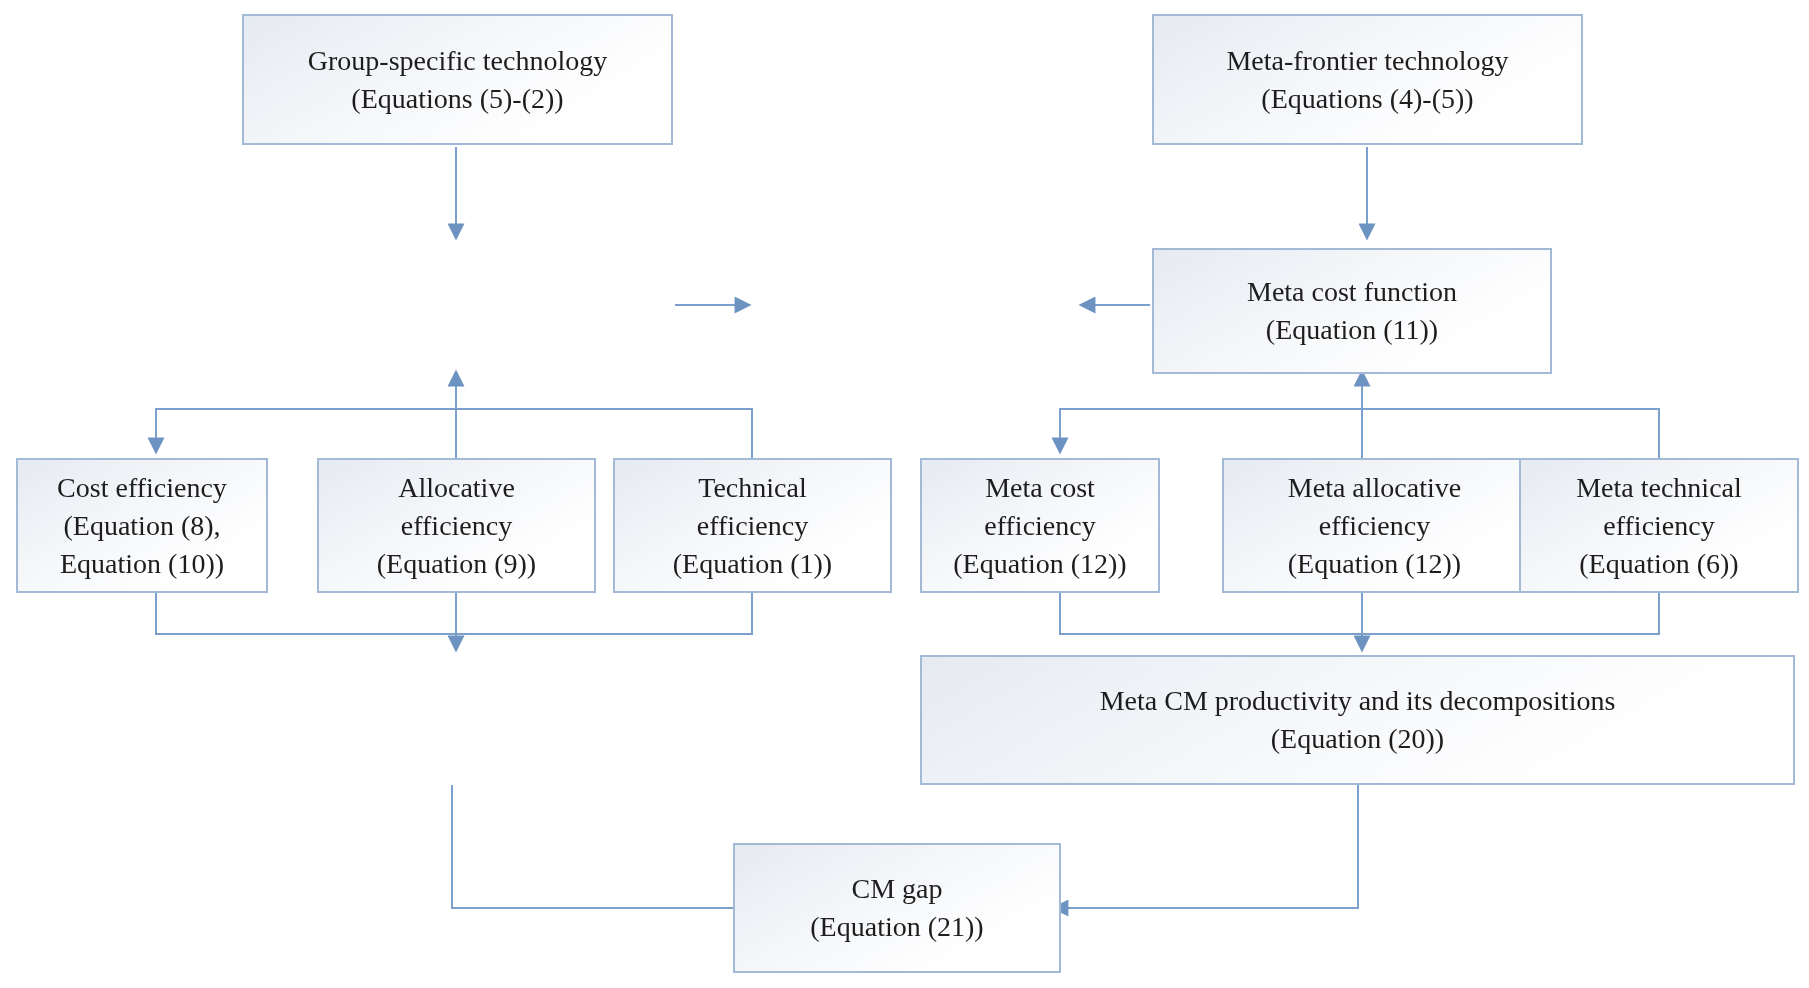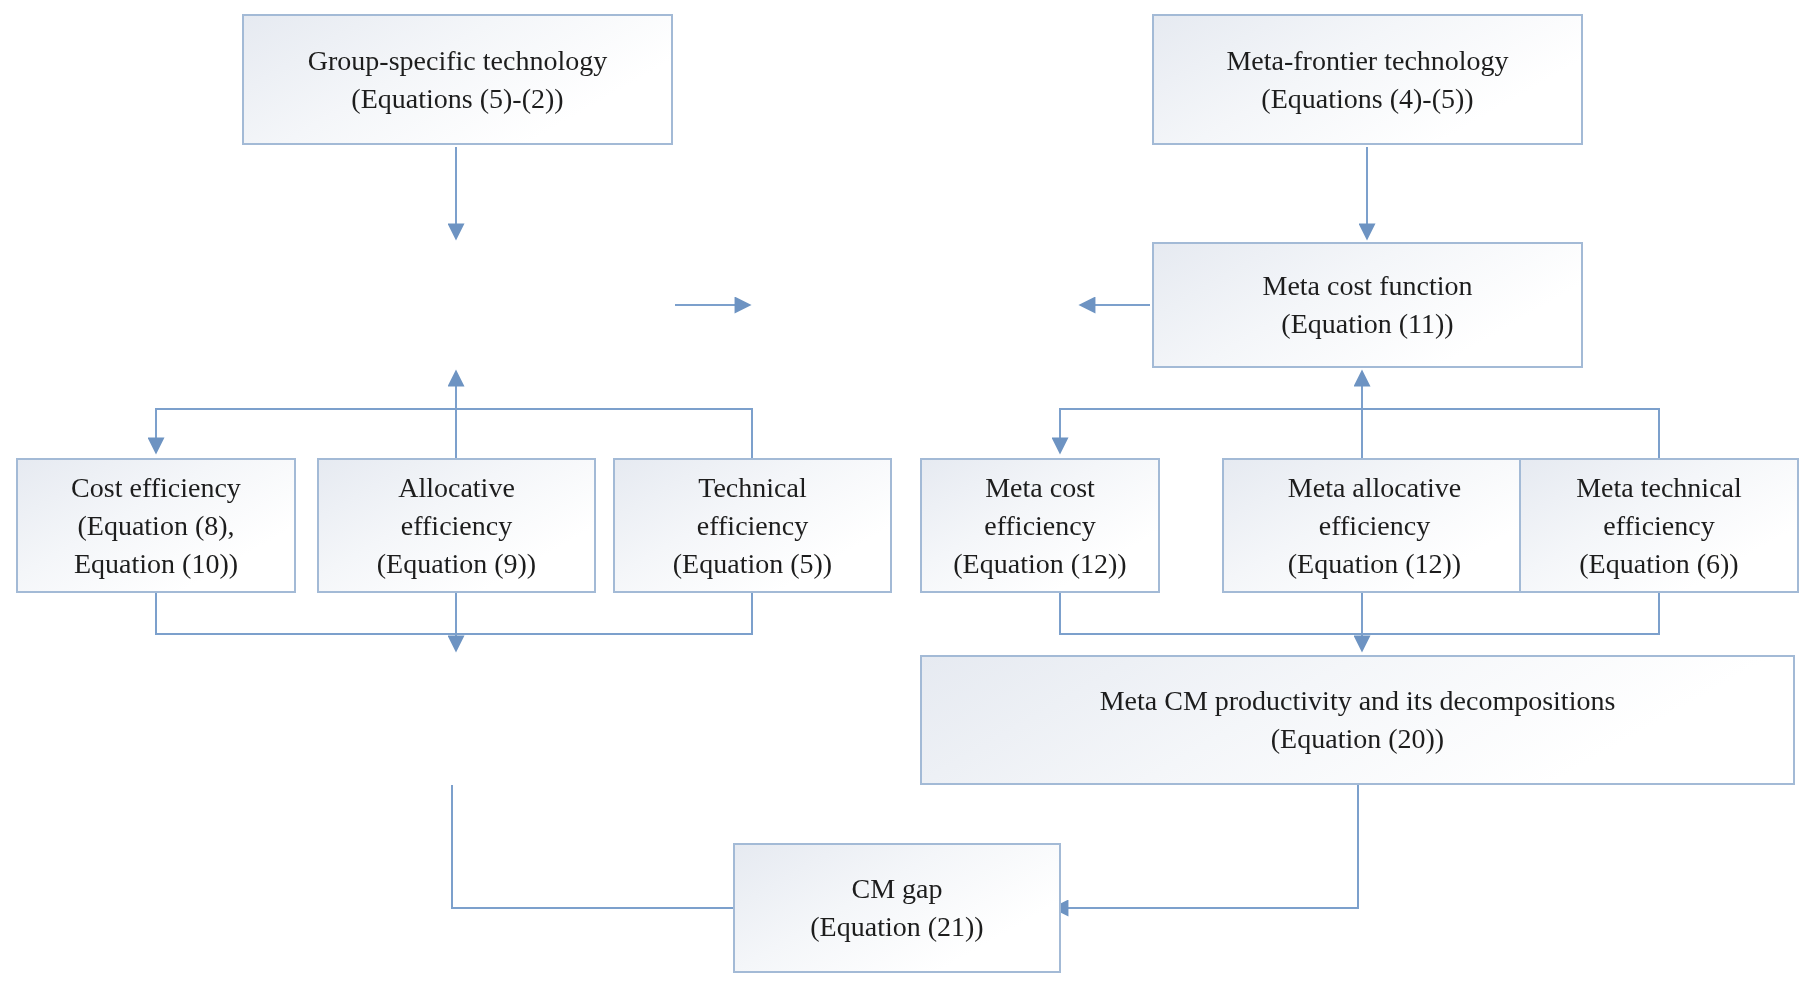--- a/index.html
+++ b/index.html
@@ -87,39 +87,39 @@
 
   <div class="node" style="left:242px;top:14px;width:431px;height:131px">
     <span class="ln">Group-specific technology</span>
     <span class="ln">(Equations (5)-(2))</span>
   </div>
   <div class="node" style="left:1152px;top:14px;width:431px;height:131px">
     <span class="ln">Meta-frontier technology</span>
     <span class="ln">(Equations (4)-(5))</span>
   </div>
 
-  <div class="node" style="left:1152px;top:242px;width:431px;height:126px">
+  <div class="node" style="left:1152px;top:248px;width:400px;height:126px">
     <span class="ln">Meta cost function</span>
     <span class="ln">(Equation (11))</span>
   </div>
 
-  <div class="node" style="left:16px;top:458px;width:280px;height:135px">
+  <div class="node" style="left:16px;top:458px;width:252px;height:135px">
     <span class="ln">Cost efficiency</span>
     <span class="ln">(Equation (8),</span>
     <span class="ln">Equation (10))</span>
   </div>
   <div class="node" style="left:317px;top:458px;width:279px;height:135px">
     <span class="ln">Allocative</span>
     <span class="ln">efficiency</span>
     <span class="ln">(Equation (9))</span>
   </div>
   <div class="node" style="left:613px;top:458px;width:279px;height:135px">
     <span class="ln">Technical</span>
     <span class="ln">efficiency</span>
-    <span class="ln">(Equation (5))</span>
+    <span class="ln">(Equation (1))</span>
   </div>
 
   <div class="node" style="left:920px;top:458px;width:240px;height:135px">
     <span class="ln">Meta cost</span>
     <span class="ln">efficiency</span>
     <span class="ln">(Equation (12))</span>
   </div>
   <div class="node" style="left:1222px;top:458px;width:305px;height:135px">
     <span class="ln">Meta allocative</span>
     <span class="ln">efficiency</span>

